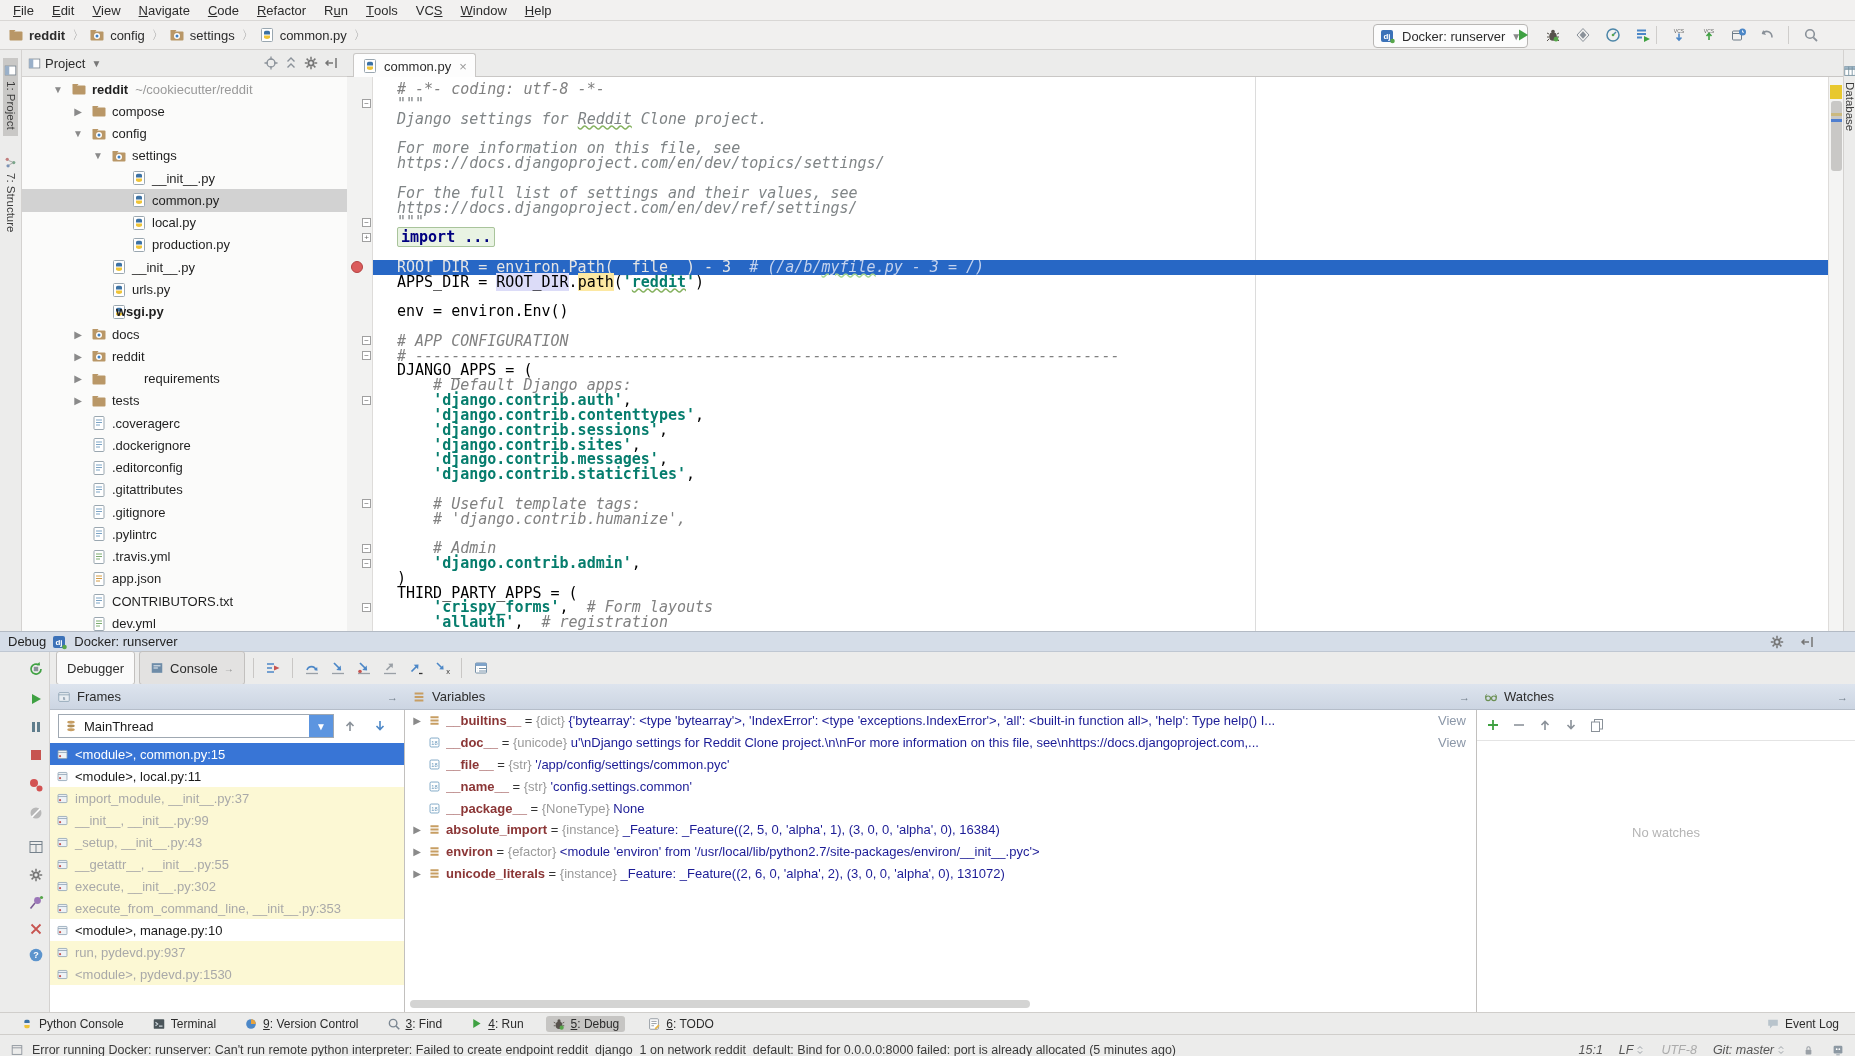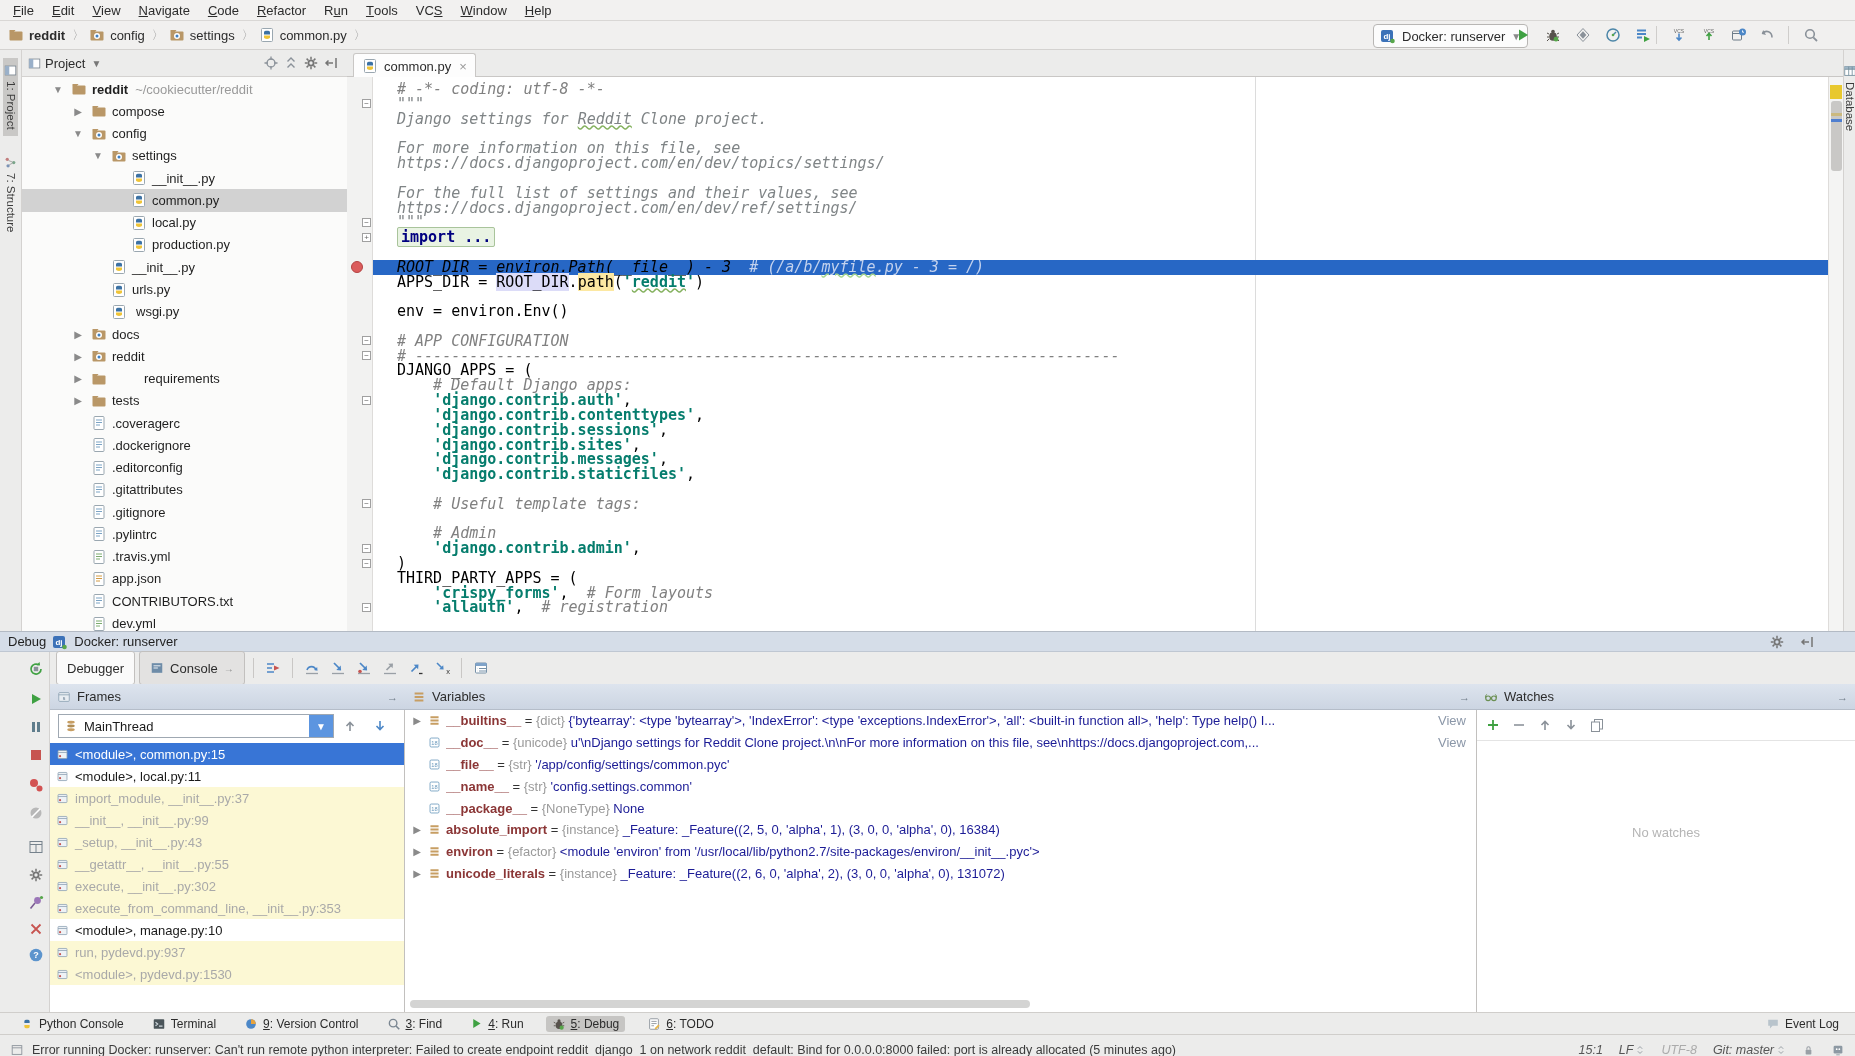--- a/index.html
+++ b/index.html
@@ -48,21 +48,21 @@
   #gutter{left:347px;top:77px;width:26px;height:554px;background:#f2f2f1;border-right:1px solid #dedcda;box-sizing:border-box;}
   #codearea{left:373px;top:77px;width:1455px;height:554px;background:#ffffff;overflow:hidden;}
   #codelines{position:absolute;left:0;top:5px;width:100%;}
   .cline{height:14.82px;line-height:14.82px;white-space:pre;font-family:"DejaVu Sans Mono",monospace;font-size:15px;padding-left:24px;position:relative;z-index:1;}
   .cline.cur{background:#2767c5;}
   #wrapguide{position:absolute;left:882px;top:0;width:1px;height:554px;background:#dcdcdc;z-index:0;}
   .cm{color:#808080;font-style:italic;}
   .ds{color:#7f8486;font-style:italic;}
   .st{color:#067d6d;font-weight:bold;}
   .tx{color:#000;}
-  .txw{color:#000000;font-style:italic;}
+  .txw{color:#e5e5e5;}
   .cmw{color:#c3d2ee;font-style:italic;}
   .sq{text-decoration:underline;text-decoration-style:wavy;text-decoration-color:#84b15e;}
   .sqw{text-decoration:underline;text-decoration-style:wavy;text-decoration-color:#a6d68d;}
   .hlp{background:#dcdcf8;}
   .hly{background:#fce8a2;}
   .foldbox{background:#e9f3e3;border:1px solid #a9c49b;border-radius:2px;padding:0 3px;color:#000080;font-weight:bold;}
   .gut-fold{position:absolute;left:15px;width:9px;height:9px;border:1px solid #a0a0a0;background:#fff;color:#666;font-size:8px;line-height:7px;text-align:center;box-sizing:border-box;}
   .gut-bp{position:absolute;left:4px;width:12px;height:12px;border-radius:50%;background:#db5c5c;border:1px solid #b44343;box-sizing:border-box;}
   #stripe{left:1828px;top:77px;width:15px;height:554px;background:#f4f4f3;border-left:1px solid #dedcda;box-sizing:border-box;}
   
@@ -474,21 +474,21 @@
         <span class="tlabel" style="left: 110px;">urls.py</span>
       </div>
       <div class="trow">
         <span class="icon ticon" style="left: 89px;">
           <svg width="16" height="16" viewBox="0 0 16 16">
             <rect x="2.5" y="1.5" width="11" height="13" rx="1" fill="#fff" stroke="#9aa7b0"></rect>
             <path d="M5 5.2c0-1.8 6-1.8 6 0v2.2H5z" fill="#3c72a4"></path>
             <path d="M11 10.6c0 1.8-6 1.8-6 0V8.4h6z" fill="#efc437"></path>
           </svg>
         </span>
-        <span class="tlabel" style="left: 114px;">wsgi.py</span>
+        <span class="tlabel" style="left: 94px; font-weight: bold;">wsgi.py</span>
       </div>
       <div class="trow">
         <span class="arr" style="left: 50px;">▶</span>
         <span class="icon ticon" style="left: 69px;">
           <svg width="16" height="16" viewBox="0 0 16 16">
             <path d="M1.5 5h4.5l1.5-2H1.5z" fill="#b99767"></path>
             <rect x="1.5" y="4.5" width="13" height="9" rx="1" fill="#b99767"></rect>
             <circle cx="8" cy="9" r="3" fill="#fff"></circle>
             <circle cx="8" cy="9" r="1.5" fill="#3e7fc1"></circle>
           </svg>
@@ -670,20 +670,21 @@
         <div class="cline"><span class="tx">DJANGO_APPS = (</span></div>
         <div class="cline"><span class="cm">    # Default Django apps:</span></div>
         <div class="cline"><span class="tx">    </span><span class="st">'django.contrib.auth'</span><span class="tx">,</span></div>
         <div class="cline"><span class="tx">    </span><span class="st">'django.contrib.contenttypes'</span><span class="tx">,</span></div>
         <div class="cline"><span class="tx">    </span><span class="st">'django.contrib.sessions'</span><span class="tx">,</span></div>
         <div class="cline"><span class="tx">    </span><span class="st">'django.contrib.sites'</span><span class="tx">,</span></div>
         <div class="cline"><span class="tx">    </span><span class="st">'django.contrib.messages'</span><span class="tx">,</span></div>
         <div class="cline"><span class="tx">    </span><span class="st">'django.contrib.staticfiles'</span><span class="tx">,</span></div>
         <div class="cline"></div>
         <div class="cline"><span class="cm">    # Useful template tags:</span></div>
+        <div class="cline"><span class="cm">    # 'django.contrib.humanize',</span></div>
         <div class="cline"></div>
         <div class="cline"><span class="cm">    # Admin</span></div>
         <div class="cline"><span class="tx">    </span><span class="st">'django.contrib.admin'</span><span class="tx">,</span></div>
         <div class="cline"><span class="tx">)</span></div>
         <div class="cline"><span class="tx">THIRD_PARTY_APPS = (</span></div>
         <div class="cline"><span class="tx">    </span><span class="st">'crispy_forms'</span><span class="tx">,  </span><span class="cm"># Form layouts</span></div>
         <div class="cline"><span class="tx">    </span><span class="st">'allauth'</span><span class="tx">,  </span><span class="cm"># registration</span></div>
       </div>
   </div>
   <div id="stripe" class="abs">

